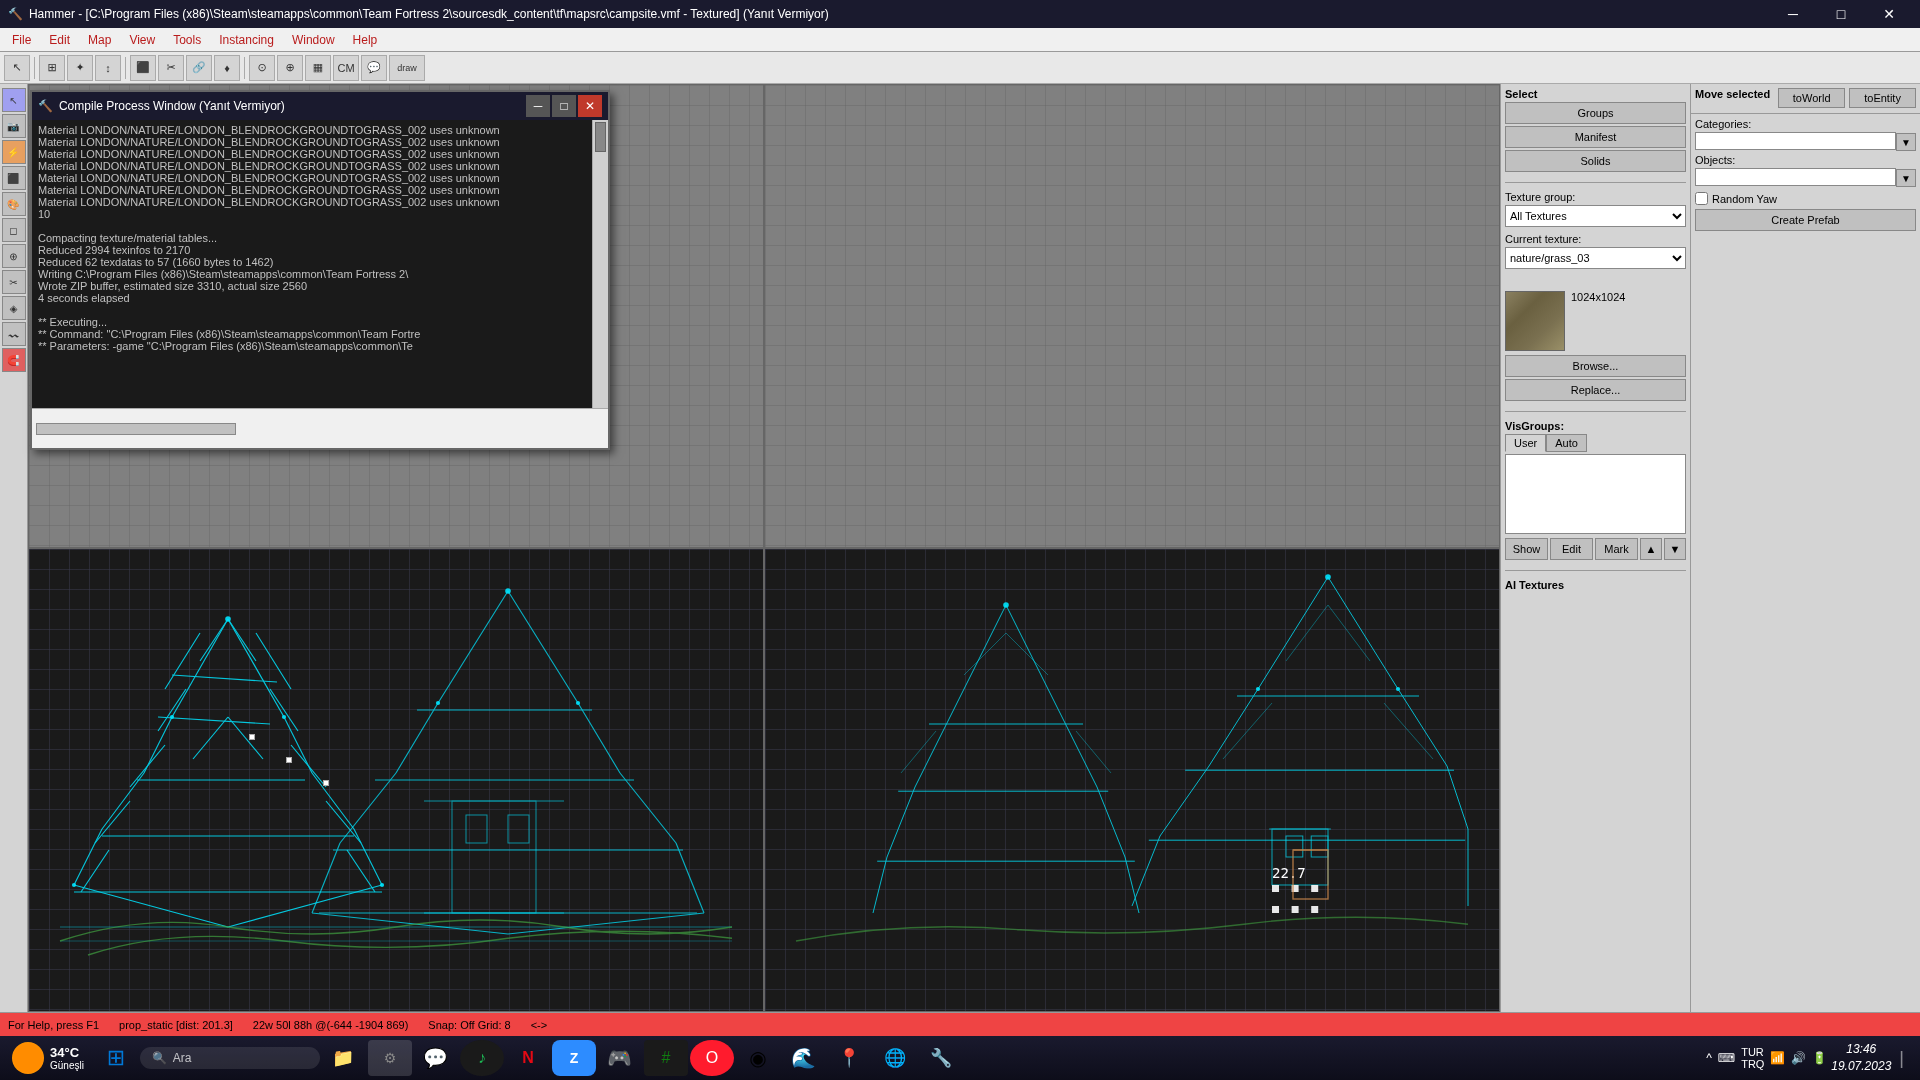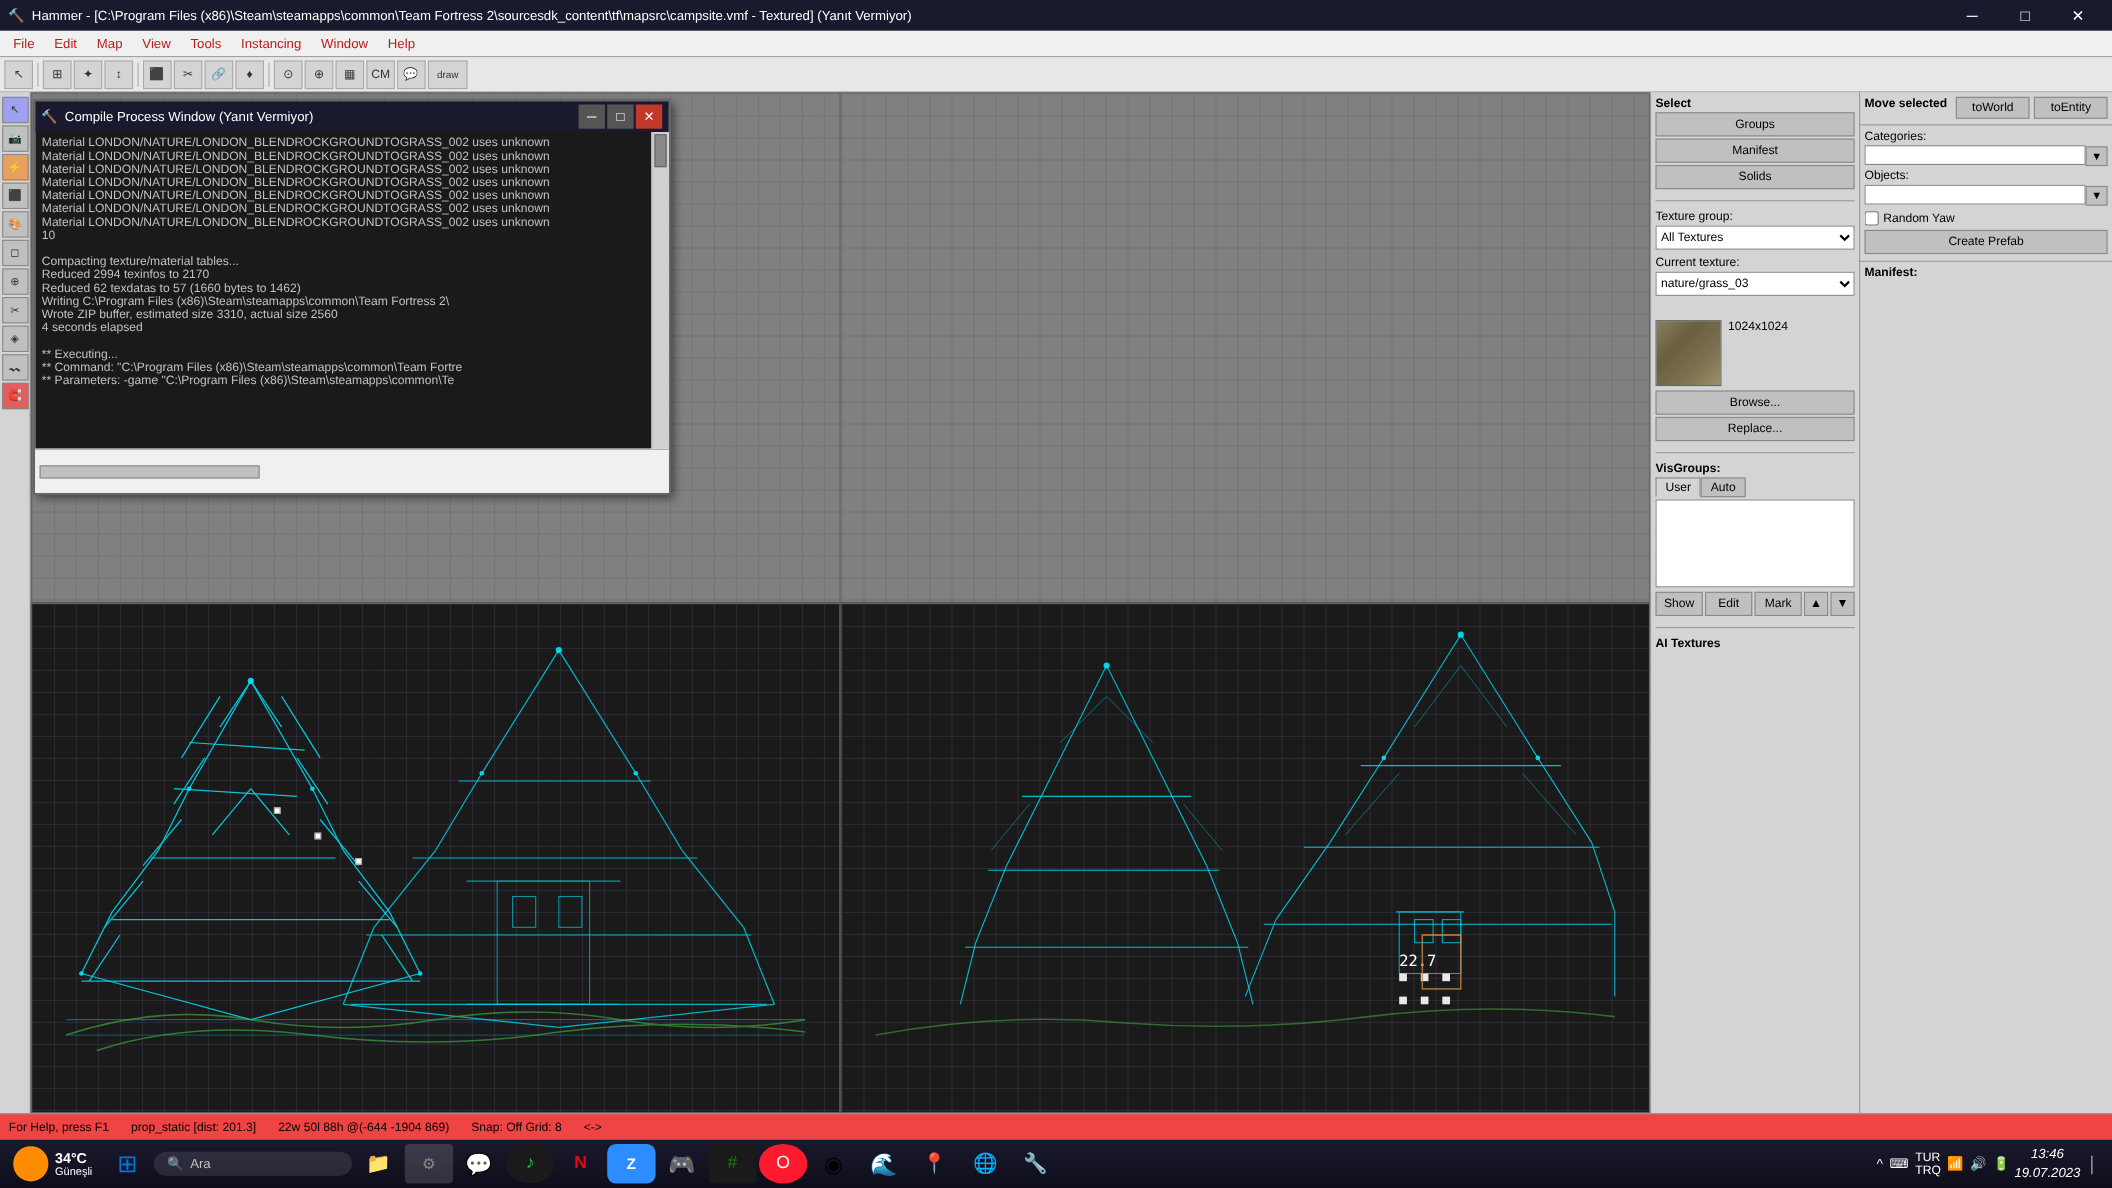--- a/index.html
+++ b/index.html
@@ -763,23 +763,20 @@
         <input type="text" class="input-field" style="flex: 1 1 0%;">
         <button style="width:20px; height:18px; font-size:10px; border:1px solid #888; background:#c0c0c0; cursor:pointer;">▼</button>
       </div>
       <div class="checkbox-row">
         <input type="checkbox" style="">
         <span>Random Yaw</span>
       </div>
       <button class="panel-btn" style="margin-top:4px;">Create Prefab</button>
     </div>
 
-    <div style="padding:4px; border-top:1px solid #999; flex:1;">
-      <div class="panel-section-title">Manifest:</div>
-    </div>
 
   </div>
 
 </div>
 
 <div id="compile-window" style="top: 90px; left: 30px;">
   <div id="compile-titlebar">
     <div style="display:flex; align-items:center; gap:6px;">
       <span>🔨</span>
       <span>Compile Process Window (Yanıt Vermiyor)</span>

